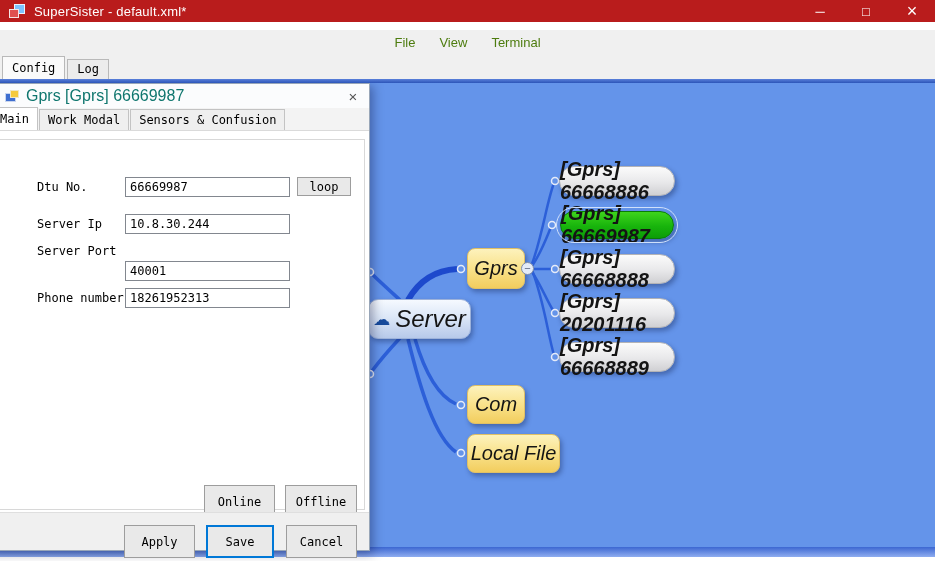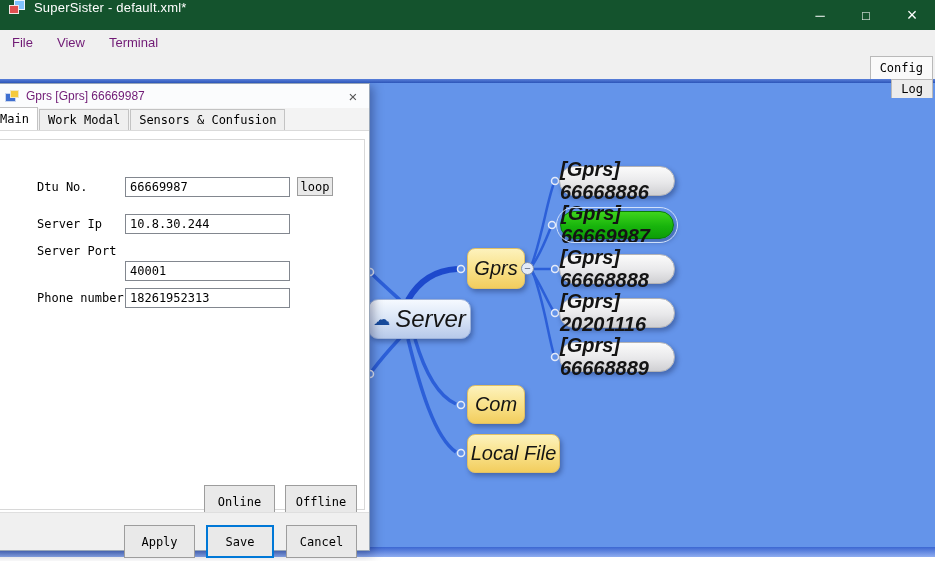--- a/index.html
+++ b/index.html
@@ -1,42 +1,42 @@
 <!DOCTYPE html>
 <html><head>
 <meta charset="utf-8">
 <style>
   * { margin:0; padding:0; box-sizing:border-box; }
   html,body { width:935px; height:561px; overflow:hidden; background:#fff;
               font-family:"Liberation Sans", sans-serif; }
   .stage { position:relative; width:935px; height:561px; overflow:hidden; }
 
   
-  .titlebar { position:absolute; left:0; top:0; width:935px; height:30px;
-              background:#14532d; display:flex; color:#fff; z-index:50; }
+  .titlebar { position:absolute; left:0; top:0; width:935px; height:22px;
+              background:#b91c1c; display:flex; align-items:center; color:#fff; z-index:50; }
   .app-icon { position:relative; width:16px; height:14px; margin:0 9px 0 9px; }
   .app-icon .ai-back { position:absolute; right:0; top:0; width:11px; height:10px;
               background:#7ec3ff; border:1px solid #eaf4ff; }
   .app-icon .ai-front { position:absolute; left:0; bottom:0; width:10px; height:9px;
               background:#e05050; border:1px solid #f6e3e3; }
   .win-title { font-size:13px; letter-spacing:.2px; }
   .win-controls { margin-left:auto; display:flex; height:30px; }
   .win-btn { width:46px; height:30px; display:flex; align-items:center; justify-content:center;
              font-size:13px; color:#fff; }
   .win-btn.close { font-size:18px; }
 
   
   .menubar { position:absolute; left:0; top:30px; width:935px; height:26px; background:#f0f0f0;
-             display:flex; align-items:center; font-size:13px; color:#701a75; z-index:49; }
+             display:flex; align-items:center; font-size:13px; color:#4d7c0f; z-index:49;justify-content:center; }
   .menu-item { padding:0 12px; height:26px; line-height:26px; }
 
   
   .ws-tabs { position:absolute; left:0; top:56px; width:935px; height:23px; background:#f0f0f0;
              display:flex; align-items:flex-end; z-index:49;
-             font-family:"DejaVu Sans Mono", monospace; font-size:12px;flex-direction:column; }
+             font-family:"DejaVu Sans Mono", monospace; font-size:12px; }
   .ws-tab { height:20px; line-height:18px; padding:0 9px; background:#ececec;
             border:1px solid #b9b9b9; border-bottom:none; margin-right:2px; color:#000; }
   .ws-tab.active { height:23px; line-height:22px; background:#fafafa; margin-left:2px; }
   .map-topline { position:absolute; left:0; top:79px; width:935px; height:4px;
                  background:linear-gradient(180deg,#5a80da,#2c55b8); z-index:48; }
 
   
   .map { position:absolute; left:0; top:83px; width:935px; height:474px; background:#6494ea; z-index:1; }
   .map-bottom { position:absolute; left:0; bottom:0; width:935px; height:10px;
                 background:linear-gradient(180deg,#3c67d2,#8fadf0); }
@@ -70,41 +70,41 @@
   
   .dialog { position:absolute; left:-12px; top:83px; width:382px; height:468px; background:#fff;
             border:1px solid #98a6b8; box-shadow:3px 3px 10px rgba(0,0,40,.35); z-index:30; }
   .dlg-titlebar { position:absolute; left:0; top:0; right:0; height:24px; background:#fbfcfd;
                   display:flex; align-items:center; }
   .dlg-icon { position:relative; width:14px; height:12px; margin-left:16px; }
   .dlg-icon .di-back { position:absolute; left:0; bottom:0; width:11px; height:9px;
                   background:#3f6fd0; border:1px solid #c9d6ef; }
   .dlg-icon .di-front { position:absolute; right:0; top:0; width:9px; height:8px;
                   background:#f4c93c; border:1px solid #efe6c2; }
-  .dlg-title { margin-left:7px; font-size:12px; color:#701a75; }
+  .dlg-title { margin-left:7px; font-size:16px; color:#0f766e; }
   .dlg-close { margin-left:auto; width:32px; text-align:center; color:#555; font-size:15px; }
   .dlg-tabs { position:absolute; left:0; top:24px; right:0; height:23px; background:#f3f3f3;
               display:flex; align-items:flex-end; padding-left:2px; border-bottom:1px solid #dadada;
               font-family:"DejaVu Sans Mono", monospace; font-size:12px; }
   .dlg-tab { height:21px; line-height:20px; padding:0 8px; border:1px solid #c3c3c3;
              border-bottom:none; background:#efefef; margin-right:1px; }
   .dlg-tab.active { height:23px; line-height:22px; background:#fff; position:relative; z-index:2; }
   .tabpage { position:absolute; left:-1px; top:55px; width:377px; height:371px;
              border:1px solid #d8d8d8; background:#fff; }
   .dlg-footer { position:absolute; left:0; right:0; bottom:0; height:38px; background:#f0f0f0;
                 border-top:1px solid #dfdfdf; }
   .f-label { position:absolute; left:48px; height:20px; line-height:20px;
              font-family:"DejaVu Sans Mono", monospace; font-size:12px; color:#000; }
   .f-input { position:absolute; left:136px; width:165px; height:20px; border:1px solid #82878f;
              font-family:"DejaVu Sans Mono", monospace; font-size:12px; padding:0 4px;
              background:#fff; color:#000; }
   .btn { position:absolute; height:33px; background:#e9e9e9; border:1px solid #9d9d9d;
          font-family:"DejaVu Sans Mono", monospace; font-size:12px; text-align:center;
          line-height:18px; color:#000; }
-  .btn-loop    { left:308px; top:93px;  width:36px; height:19px; line-height:16px; }
+  .btn-loop    { left:308px; top:93px;  width:54px; height:19px; line-height:16px; }
   .btn-online  { left:215px; top:401px; width:71px; }
   .btn-offline { left:296px; top:401px; width:72px; }
   .btn-apply   { left:135px; top:441px; width:71px; }
   .btn-save    { left:217px; top:441px; width:68px; border:2px solid #0078d7; line-height:16px; }
   .btn-cancel  { left:297px; top:441px; width:71px; }
   .row-0 { top:93px; }  .row-0i { top:93px; }
   .row-1 { top:130px; } .row-1i { top:130px; }
   .row-2 { top:157px; } .row-2i { top:167px;margin-top:10px; }
   .row-3 { top:204px; } .row-3i { top:204px; }
 </style>

